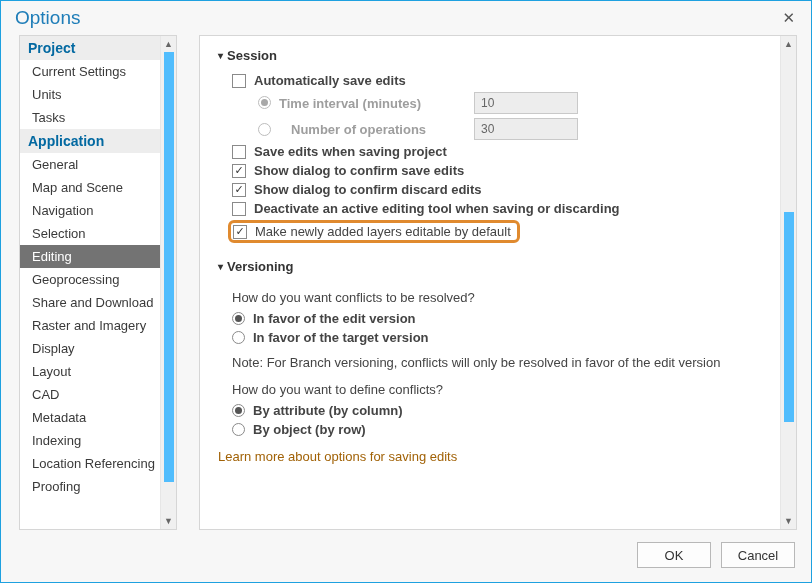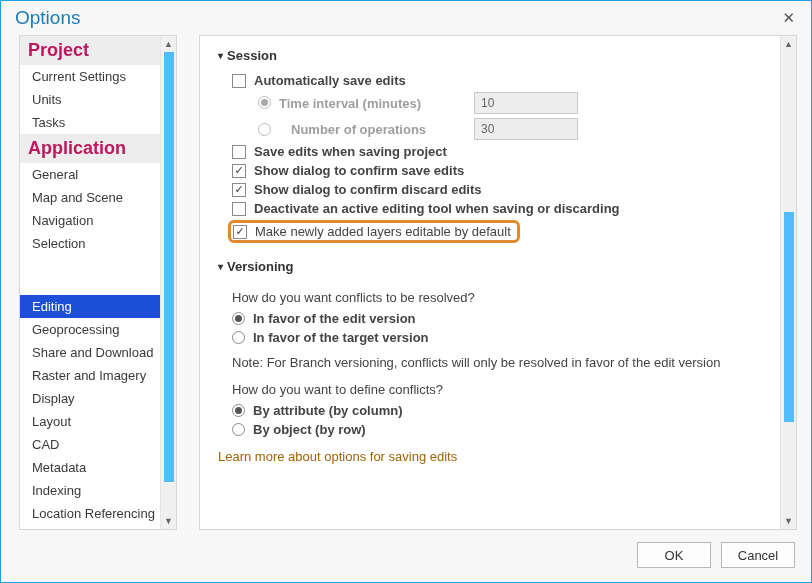--- a/index.html
+++ b/index.html
@@ -77,35 +77,34 @@
     color: #666;
   }
   .sb-thumb {
     width: 10px;
     background: #51bdfd;
     border-radius: 0;
   }
   .cat-header {
     background: #ededed;
     padding: 4px 8px;
-    font-size: 18px;
+    font-size: 14px;
     font-weight: 600;
-    color: #be185d;
+    color: #0369a1;
   }
   .cat-item {
     padding: 4px 8px 4px 12px;
     font-size: 13px;
     color: #3a3a3a;
     cursor: pointer;
     white-space: nowrap;
   }
   .cat-item.selected {
-    background: #1d4ed8;
+    background: #737373;
     color: #fff;
-    margin-top: 40px;
   }
   .content {
     flex: 1;
     border: 1px solid #d6d6d6;
     background: #fff;
     position: relative;
     overflow: hidden;
   }
   .content-inner {
     position: absolute;

